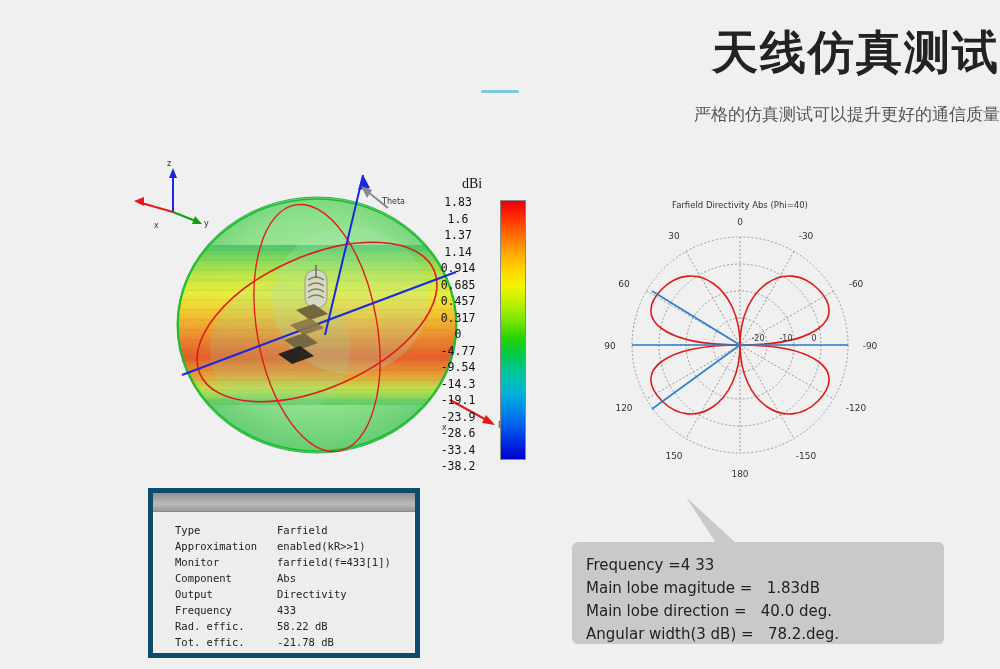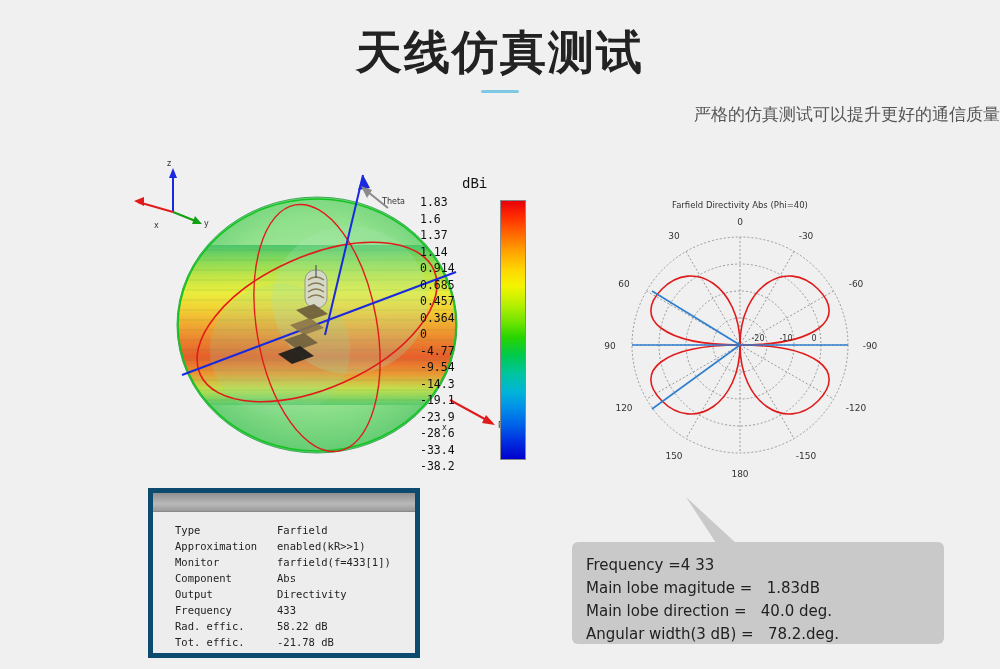--- a/index.html
+++ b/index.html
@@ -8,21 +8,21 @@
     background:#f0f0f0;
     font-family:"Liberation Sans", sans-serif;
     overflow:hidden;
     position:relative;
   }
   .page{position:relative;width:1000px;height:669px;}
 
   
   .title{
     position:absolute;left:0;top:22px;width:1000px;
-    text-align:center;
+    text-align:right;
     font-size:46px;font-weight:bold;color:#222;
     letter-spacing:2px;
     font-family:"DejaVu Sans", sans-serif;
   }
   .title-rule{
     position:absolute;left:481px;top:90px;width:38px;height:3px;
     background:#7ec8e3;border-radius:2px;
   }
   .subtitle{
     position:absolute;left:0;top:103px;width:1000px;
@@ -40,26 +40,26 @@
     position:absolute;left:500px;top:200px;width:24px;height:258px;
     background:linear-gradient(to bottom,
       #e8000b 0%, #ff2b00 6%, #ff6a00 13%, #ffa600 20%, #ffd800 27%,
       #f4f400 33%, #b8f000 40%, #6fe400 47%, #27d400 53%,
       #00c94f 60%, #00c5a0 67%, #00b4d8 74%, #0090e8 80%,
       #0060e8 87%, #0030e0 93%, #0000cc 100%);
     border:1px solid #888;
   }
   .cbar-title{
     position:absolute;left:462px;top:176px;
-    font-size:14px;color:#111;font-family:Liberation Mono, monospace;
+    font-size:14px;color:#111;font-family:Liberation Serif, serif;
   }
   .cbar-labels{
     position:absolute;left:420px;top:194px;width:76px;height:270px;
     font-family:"DejaVu Sans Mono", monospace;font-size:11.5px;color:#111;
-    text-align:left;
+    text-align:center;
   }
   .cbar-labels div{height:16.5px;line-height:16.5px;}
 
   
   .polar{
     position:absolute;left:590px;top:195px;width:300px;height:300px;
   }
   .polar-title{
     position:absolute;left:590px;top:200px;width:300px;text-align:center;
     font-size:8.5px;color:#333;font-family:"DejaVu Sans", sans-serif;
@@ -215,21 +215,21 @@
   <div class="cbar-title">dBi</div>
   <div class="cbar"></div>
   <div class="cbar-labels">
     <div>1.83</div>
     <div>1.6</div>
     <div>1.37</div>
     <div>1.14</div>
     <div>0.914</div>
     <div>0.685</div>
     <div>0.457</div>
-    <div>0.364</div>
+    <div>0.317</div>
     <div>0</div>
     <div>-4.77</div>
     <div>-9.54</div>
     <div>-14.3</div>
     <div>-19.1</div>
     <div>-23.9</div>
     <div>-28.6</div>
     <div>-33.4</div>
     <div>-38.2</div>
   </div>

